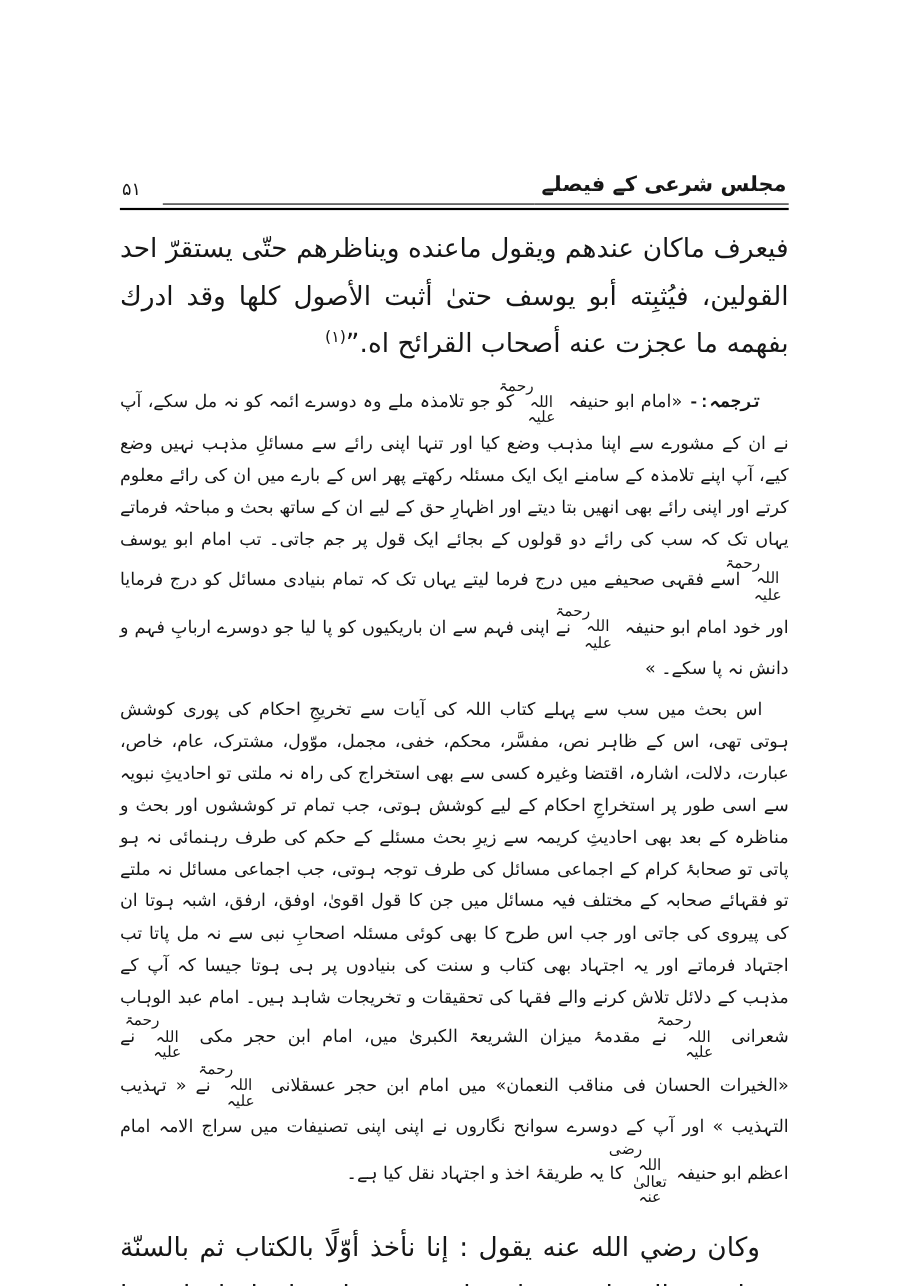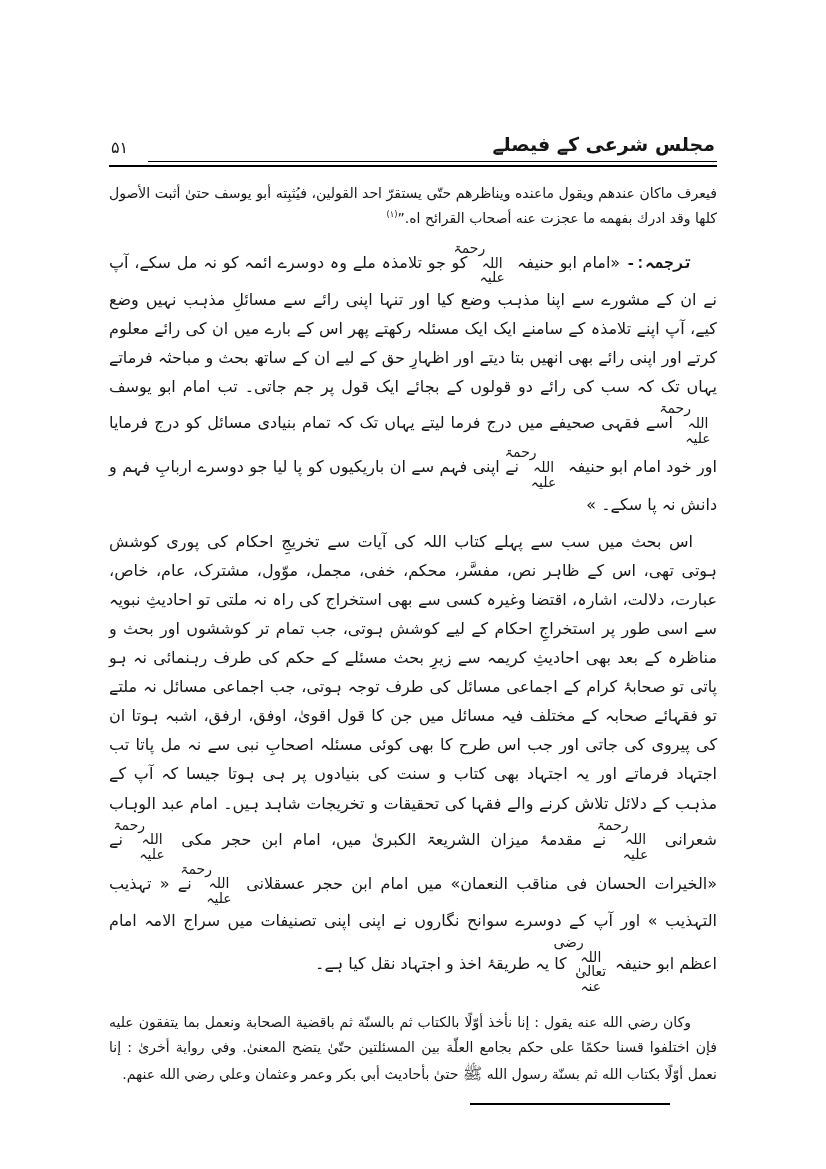--- a/index.html
+++ b/index.html
@@ -8,28 +8,28 @@
     font-family:"DejaVu Sans",sans-serif;color:#161616;
   }
   .page{
     box-sizing:border-box;width:826px;height:1169px;
     padding:130px 109px 0 109px;direction:rtl;
   }
   
   .header-row{display:flex;align-items:flex-end;direction:rtl;}
   .running-title{
     font-size:19px;line-height:1.5;white-space:nowrap;
-    padding:0 2px 2px 6px;border-bottom:1px solid #000;font-weight:bold;
+    padding:0 2px 2px 6px;border-bottom:1px solid #000;font-weight:bold;margin-top:24px;
   }
   .header-line{flex:1 1 auto;border-bottom:1px solid #000;margin-left:14px;height:1px;}
   .page-number{font-size:16px;line-height:1.2;padding:0 6px 4px 2px;white-space:nowrap;}
   .header-rule{height:2px;background:#000;margin-top:3px;}
   
   .arabic{
-    font-size:14px;line-height:1.8;text-align:justify;direction:rtl;
+    font-size:24px;line-height:1.8;text-align:justify;direction:rtl;
     margin:14px 0 10px 0;
   }
   .arabic-2{margin-top:16px;text-indent:26px;}
   .fn-ref{font-size:0.6em;vertical-align:super;letter-spacing:1px;}
   .urdu{
     font-size:16px;line-height:1.82;text-align:justify;direction:rtl;
     margin:8px 0;text-indent:24px;
   }
   .tr-label{font-weight:bold;font-family:Liberation Mono, monospace;}
   .honorific{

